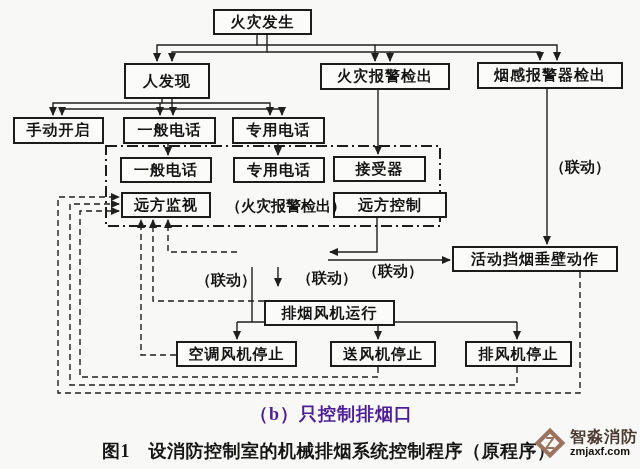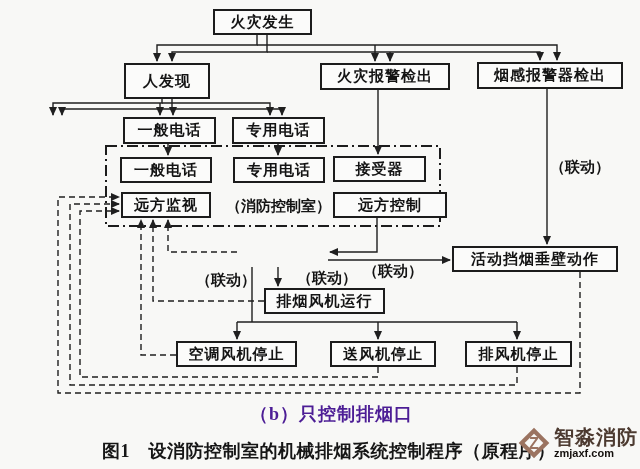--- a/index.html
+++ b/index.html
@@ -38,21 +38,21 @@
     position:absolute;left:102px;top:439px;
     font-weight:600;font-size:18px;color:#161616;letter-spacing:0.5px;
     white-space:nowrap;
   }
   .logo{
     position:absolute;right:2px;top:426px;
     display:flex;align-items:center;gap:3px;
   }
   .logo-textcol{display:flex;flex-direction:column;line-height:1.05;}
   .logo-name{
-    font-weight:700;font-size:20px;color:#4c3a30;letter-spacing:1px;
+    font-weight:700;font-size:16px;color:#4c3a30;letter-spacing:1px;
     font-family:Liberation Serif, serif;
   }
   .logo-url{
     font-weight:700;font-size:11px;color:#14100d;
     font-family:"Liberation Sans","DejaVu Sans",sans-serif;
   }
 </style>
 </head>
 <body>
 
@@ -113,34 +113,35 @@
       <path d="M378,367 V377 H80 V211 H119" marker-end="url(#ah)"></path>
       <path d="M517,367 V385 H70 V204 H119" marker-end="url(#ah)"></path>
       <path d="M580,272 V393 H58 V197 H119" marker-end="url(#ah)"></path>
     </g>
   </svg>
 
   <div class="node" style="left:213px;top:9px;width:99px;height:26px">火灾发生</div>
   <div class="node" style="left:124px;top:63px;width:86px;height:36px">人发现</div>
   <div class="node" style="left:320px;top:63px;width:130px;height:27px">火灾报警检出</div>
   <div class="node" style="left:477px;top:62px;width:146px;height:27px">烟感报警器检出</div>
+  <div class="node" style="left:13px;top:117px;width:91px;height:27px">手动开启</div>
   <div class="node" style="left:123px;top:117px;width:93px;height:27px">一般电话</div>
   <div class="node" style="left:232px;top:117px;width:93px;height:27px">专用电话</div>
   <div class="node" style="left:120px;top:157px;width:92px;height:26px">一般电话</div>
   <div class="node" style="left:233px;top:157px;width:92px;height:26px">专用电话</div>
   <div class="node" style="left:121px;top:192px;width:90px;height:26px">远方监视</div>
   <div class="node" style="left:333px;top:156px;width:93px;height:26px">接受器</div>
   <div class="node" style="left:333px;top:192px;width:114px;height:26px">远方控制</div>
-  <div class="node" style="left:264px;top:288px;width:121px;height:26px">排烟风机运行</div>
+  <div class="node" style="left:264px;top:300px;width:131px;height:26px">排烟风机运行</div>
   <div class="node" style="left:452px;top:246px;width:166px;height:26px">活动挡烟垂壁动作</div>
   <div class="node" style="left:330px;top:341px;width:106px;height:26px">送风机停止</div>
   <div class="node" style="left:176px;top:341px;width:121px;height:26px">空调风机停止</div>
   <div class="node" style="left:465px;top:341px;width:107px;height:26px">排风机停止</div>
 
-  <div class="plainlabel" style="left:226px;top:197px">（消防控制室）</div>
+  <div class="plainlabel" style="left:226px;top:197px">（火灾报警检出）</div>
   <div class="plainlabel" style="left:550px;top:158px">（联动）</div>
   <div class="plainlabel" style="left:363px;top:262px">（联动）</div>
   <div class="plainlabel" style="left:297px;top:269px">（联动）</div>
   <div class="plainlabel" style="left:196px;top:271px">（联动）</div>
 
   <div class="caption-b">（b）只控制排烟口</div>
   <div class="caption-main">图1　设消防控制室的机械排烟系统控制程序（原程序）</div>
 
   <div class="logo">
     <svg width="34" height="34" viewBox="0 0 40 40">

